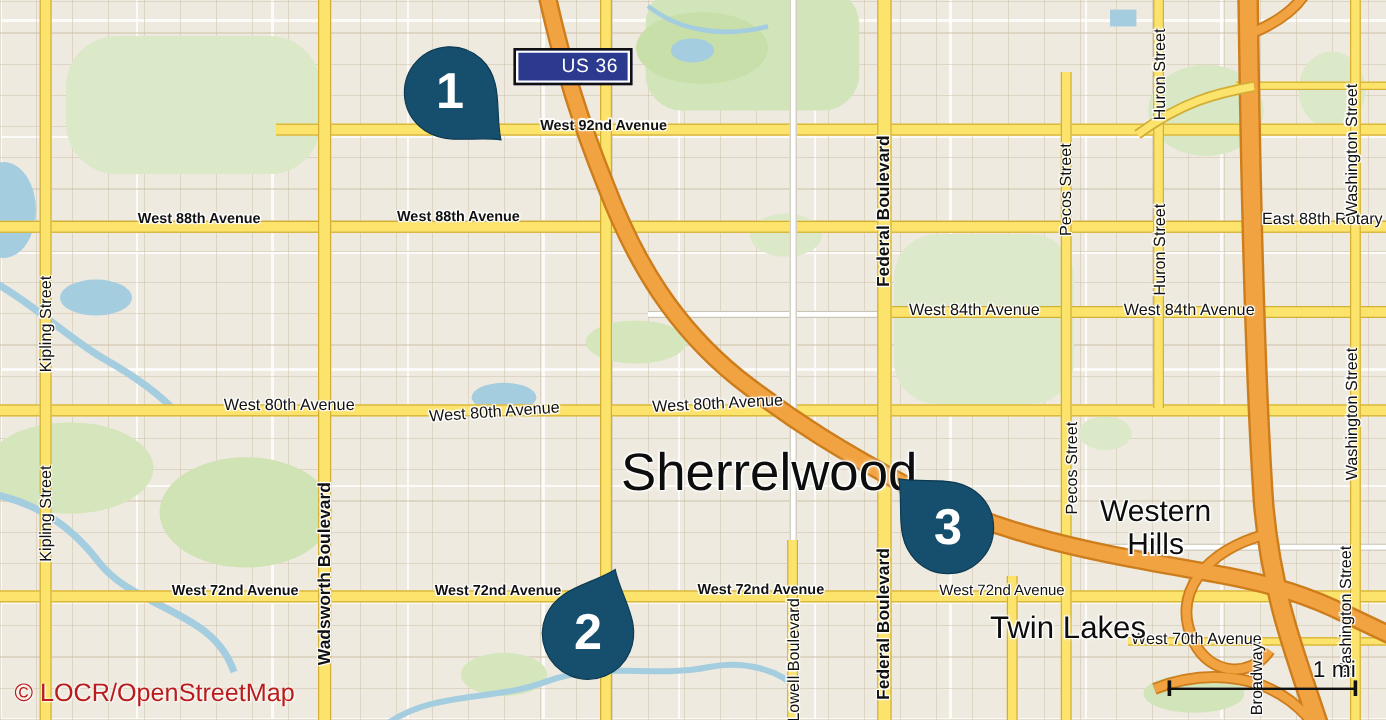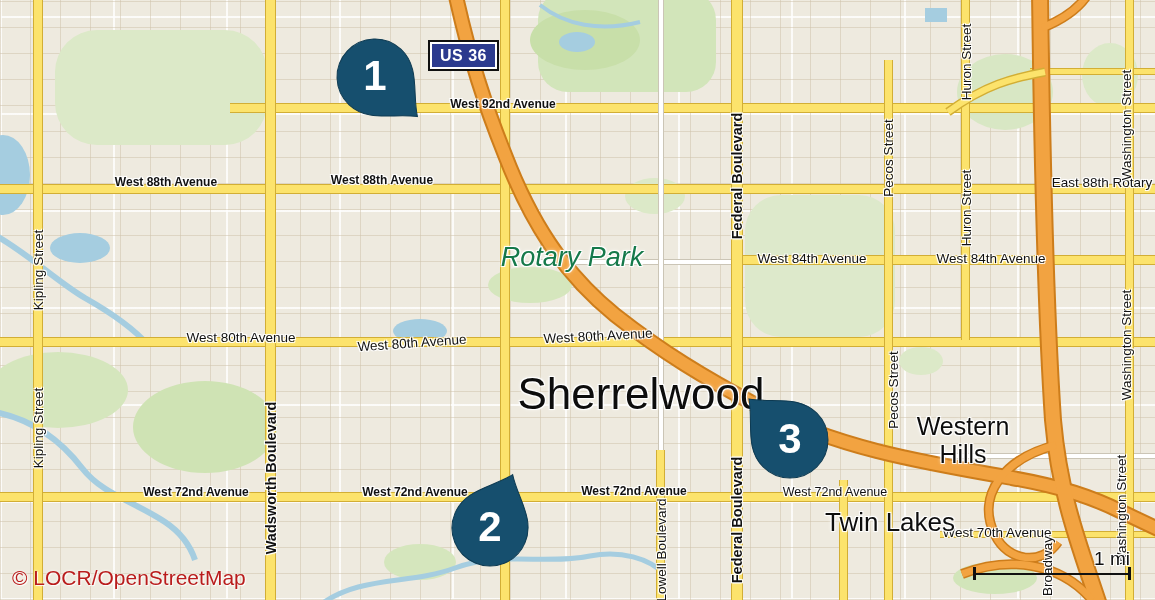--- a/index.html
+++ b/index.html
@@ -30,22 +30,22 @@
   .stvb{font-size:14.5px;font-weight:bold;}
   .sm{font-size:12.5px;}
   
   .place{position:absolute;transform:translate(-50%,-50%);color:#0d0d0d;text-align:center;
     line-height:1.12;
     text-shadow:-1px -1px 0 rgba(255,255,255,.9),1px -1px 0 rgba(255,255,255,.9),
       -1px 1px 0 rgba(255,255,255,.9),1px 1px 0 rgba(255,255,255,.9),0 0 4px #fff;}
   .pk{color:#15794a;font-style:italic;font-size:27px;}
   
   .shield{position:absolute;left:428px;top:40px;width:67px;height:27px;background:#2b3a8e;
-    border:2px solid #101010;box-shadow:inset 0 0 0 2px #fff;color:#fff;font-weight:bold;
-    font-size:16px;display:flex;align-items:center;justify-content:center;letter-spacing:.5px;}
+    border:2px solid #101010;box-shadow:inset 0 0 0 2px #fff;color:#fff;font-weight:normal;
+    font-size:16px;display:flex;align-items:center;justify-content:center;letter-spacing:.5px;padding-left:28px;}
   
   .pin{position:absolute;width:96px;height:110px;}
   .pin svg{overflow:visible;transform-origin:48px 46px;}
   .pin .num{position:absolute;left:48px;top:45px;transform:translate(-50%,-50%);
     color:#fff;font-size:42px;font-weight:bold;}
   
   .scaleline{position:absolute;left:973px;top:573px;width:157px;border-top:2.5px solid #111;}
   .tick{position:absolute;top:567px;width:2.5px;height:13px;background:#111;}
   .scaletxt{position:absolute;transform:translate(-50%,-50%);left:1112px;top:559px;
     font-size:19px;color:#111;
@@ -153,21 +153,20 @@
   <span class="stvb" style="left:737px;top:520px;">Federal Boulevard</span>
   <span class="stv" style="left:888px;top:158px;">Pecos Street</span>
   <span class="stv" style="left:893px;top:390px;">Pecos Street</span>
   <span class="stv" style="left:966px;top:62px;">Huron Street</span>
   <span class="stv" style="left:966px;top:208px;">Huron Street</span>
   <span class="stv" style="left:1126px;top:125px;">Washington Street</span>
   <span class="stv" style="left:1126px;top:345px;">Washington Street</span>
   <span class="stv" style="left:1121px;top:510px;">Washington Street</span>
   <span class="stv" style="left:1047px;top:566px;">Broadway</span>
 
-  <div class="place pk" style="left:572px;top:257px;white-space:nowrap;">Rotary Park</div>
   <div class="place" style="left:641px;top:394px;font-size:44px;white-space:nowrap;">Sherrelwood</div>
   <div class="place" style="left:890px;top:523px;font-size:26px;white-space:nowrap;">Twin Lakes</div>
   <div class="place" style="left:963px;top:440px;width:130px;font-size:25px;">Western Hills</div>
 
   <div class="shield">
     <span>US 36</span>
   </div>
 
   <div class="scaleline"></div>
   <div class="tick" style="left:973px;"></div>

